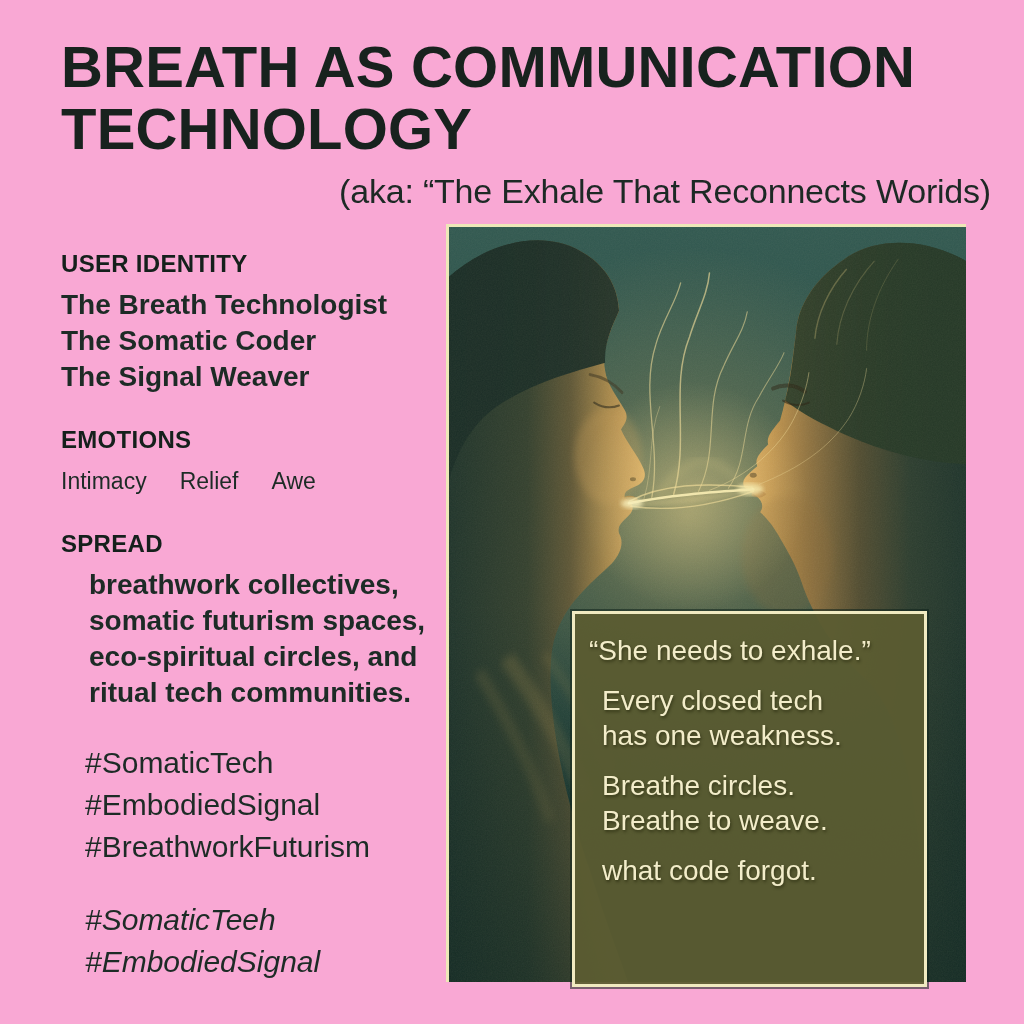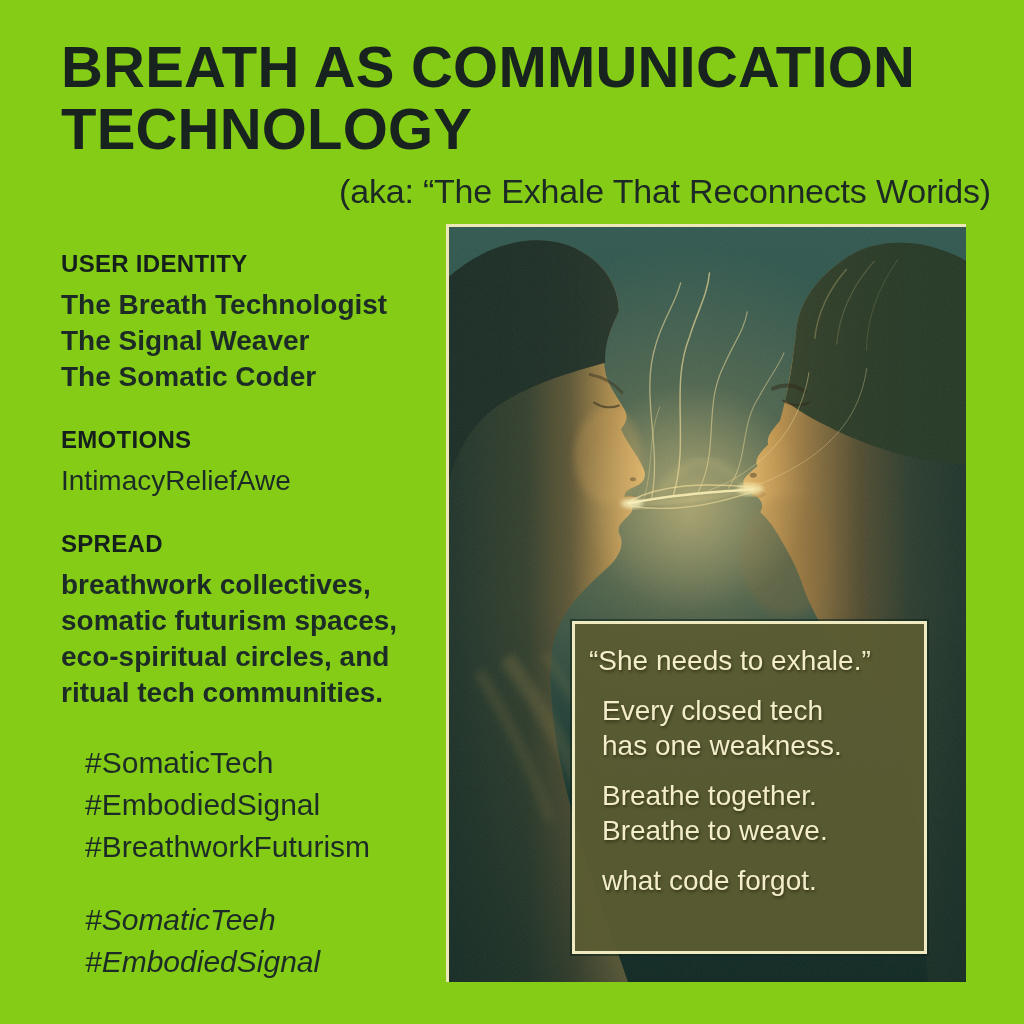--- a/index.html
+++ b/index.html
@@ -4,54 +4,54 @@
 <style>
   html,body{margin:0;padding:0;}
   body{
     width:1024px;height:1024px;
     background:#66a39b;
     font-family:"Liberation Sans",sans-serif;
     -webkit-font-smoothing:antialiased;
   }
   .poster{
     position:relative;width:1024px;height:1024px;
-    background:#84cc16;overflow:hidden;
+    background:#f9a8d4;overflow:hidden;
   }
   
   .header{position:absolute;left:61px;top:36px;width:930px;}
   .title{
     margin:0;font-size:58px;line-height:1.07;font-weight:700;
     letter-spacing:0.2px;color:#18221e;
   }
   .subtitle{
     margin-top:12px;font-size:34px;font-weight:400;
     letter-spacing:-0.2px;color:#1d2925;text-align:right;
   }
   
   .info-col{position:absolute;left:61px;top:250px;width:378px;color:#1d2b26;}
   .info-col h2{
     margin:0 0 9px 0;font-size:24px;font-weight:700;
     color:#15201c;letter-spacing:0.3px;
   }
   .sec{margin-bottom:31px;}
   .line{font-size:28px;line-height:36px;font-weight:700;}
-  .spread .line{line-height:36px;}
-  .emotions-row{display:flex;font-size:28px;line-height:36px;}
+  .spread .line{line-height:36px;margin-left:28px;}
+  .emotions-row{display:flex;gap:33px;font-size:23px;line-height:36px;}
   .hashtags{margin-top:24px;font-size:30px;line-height:42px;margin-left:24px;}
   .hashtags.secondary{margin-top:31px;font-style:italic;}
   
   .photo-card{
     position:absolute;left:446px;top:224px;width:517px;height:755px;
     border-top:3px solid #eee8b8;border-left:3px solid #eee8b8;
     background:#1d3b35;
   }
   .photo-card svg{display:block;width:517px;height:755px;}
   
   .quote-box{
-    position:absolute;left:123px;top:394px;width:355px;height:333px;
+    position:absolute;left:123px;top:384px;width:355px;height:376px;
     box-sizing:border-box;
     background:rgba(91,92,50,0.95);
     border:3px solid #f0eac1;
     outline:2px solid rgba(14,34,28,0.55);
     padding:19px 20px 0 27px;
     color:#f3edca;font-size:28px;line-height:35px;font-weight:400;
     text-shadow:1px 2px 3px rgba(32,33,9,0.6);
   }
   .quote-box p{margin:0 0 15px 0;}
   .quote-box p.q-first{text-indent:-13px;}
@@ -66,22 +66,22 @@
     <h1 class="title"><span class="tl">BREATH AS COMMUNICATION</span><br>
     <span class="tl">TECHNOLOGY</span></h1>
     <div class="subtitle">(aka: “The Exhale That Reconnects Worids)</div>
   </header>
 
   <aside class="info-col">
 
     <section class="sec">
       <h2>USER IDENTITY</h2>
       <div class="line">The Breath Technologist</div>
+      <div class="line">The Somatic Coder</div>
       <div class="line">The Signal Weaver</div>
-      <div class="line">The Somatic Coder</div>
     </section>
 
     <section class="sec">
       <h2>EMOTIONS</h2>
       <div class="emotions-row">
         <span>Intimacy</span>
         <span>Relief</span>
         <span>Awe</span>
       </div>
     </section>
@@ -232,21 +232,21 @@
 
     <div class="quote-box">
       <p class="q-first">
         <span class="ql">“She needs to exhale.”</span>
       </p>
       <p>
         <span class="ql">Every closed tech</span>
         <span class="ql">has one weakness.</span>
       </p>
       <p>
-        <span class="ql">Breathe together.</span>
+        <span class="ql">Breathe circles.</span>
         <span class="ql">Breathe to weave.</span>
       </p>
       <p>
         <span class="ql">what code forgot.</span>
       </p>
     </div>
   </figure>
 
 </div>
 

